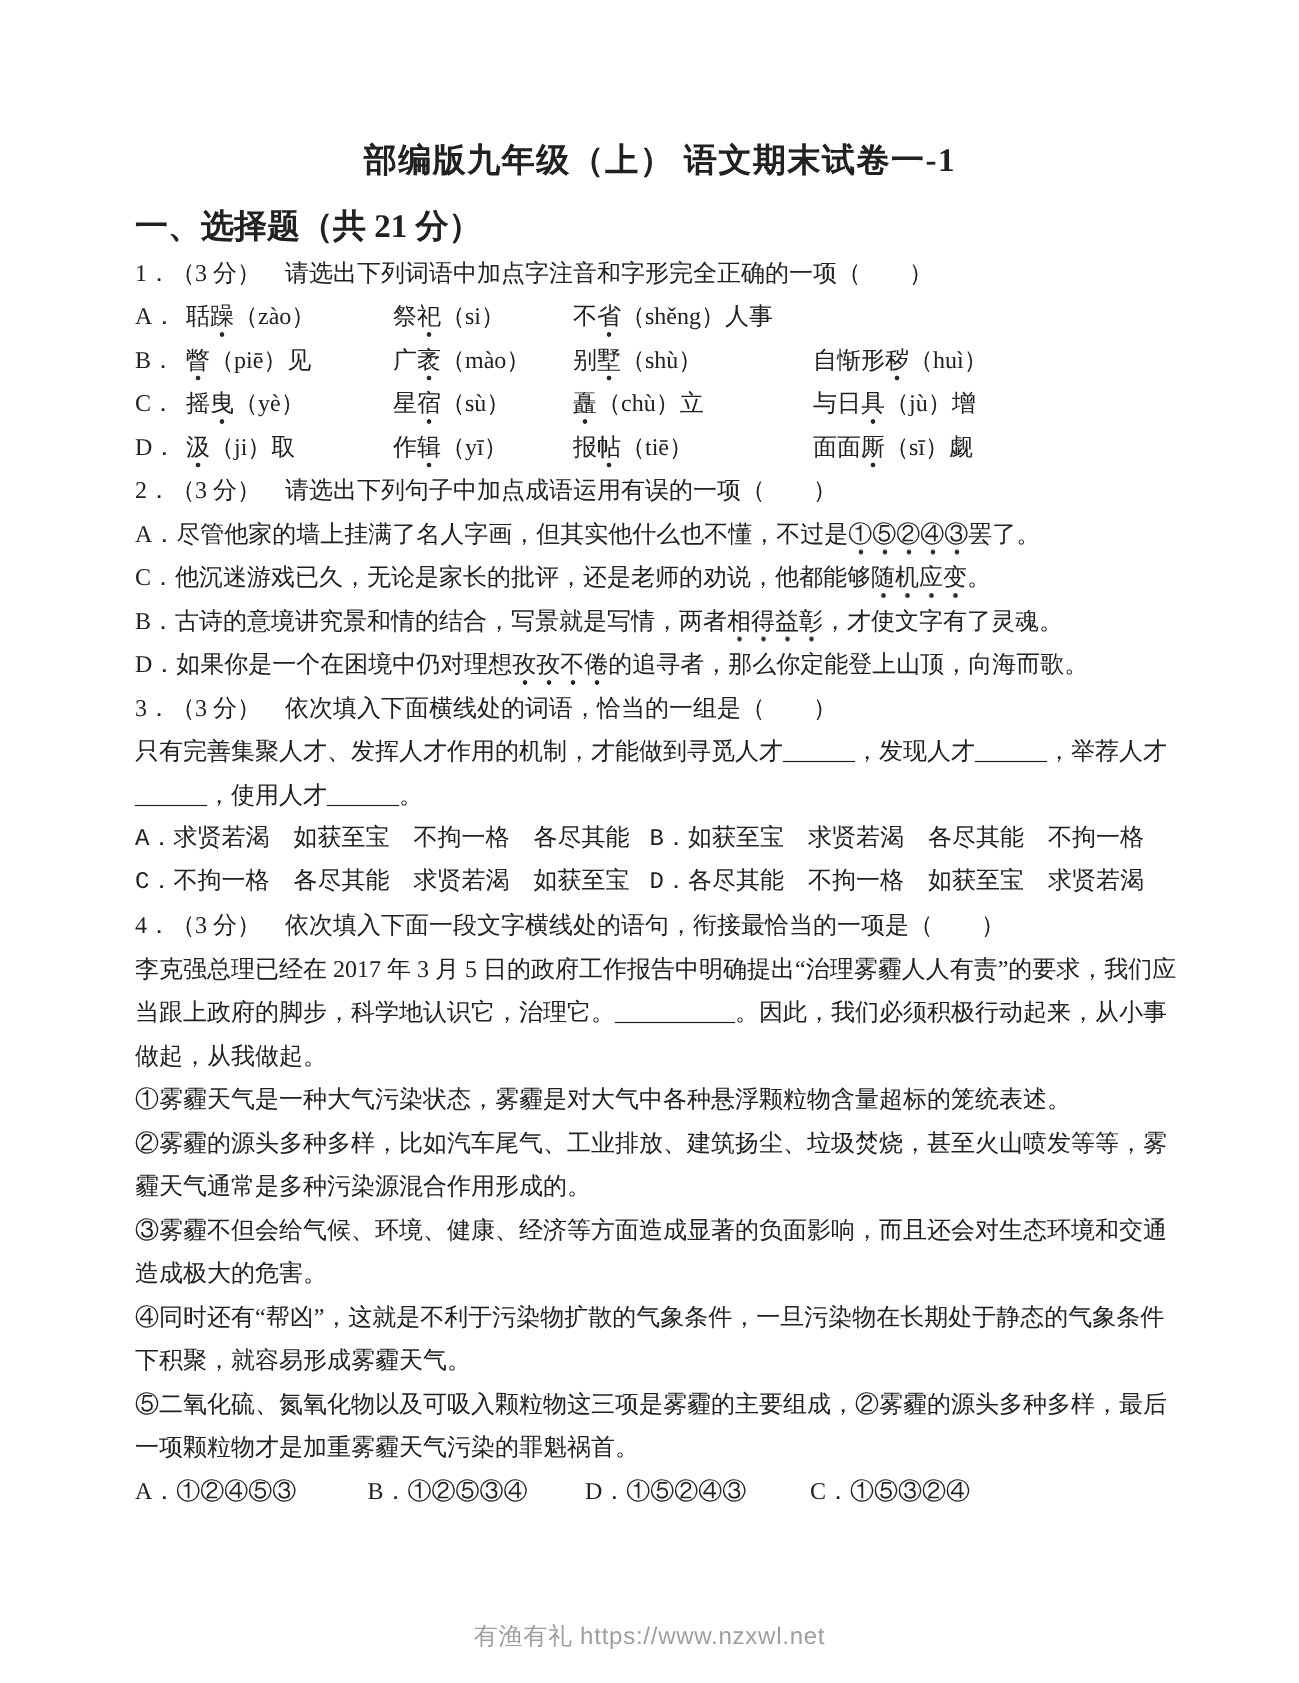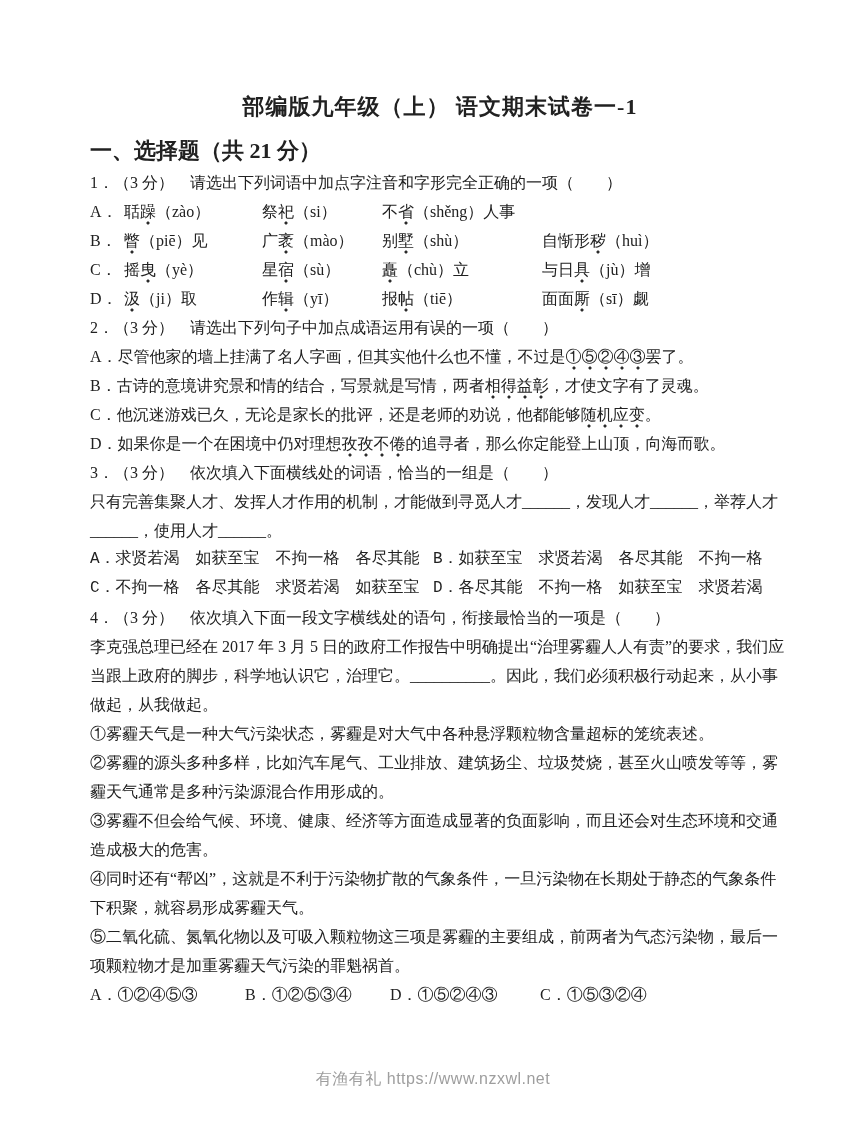--- a/index.html
+++ b/index.html
@@ -62,21 +62,21 @@
   
   .grid4 {
     display: grid;
     grid-template-columns: 155px 145px 150px 1fr;
     line-height: 29px;
   }
 
   .footer {
     position: absolute;
     left: 0; right: 0;
-    bottom: 32px;
+    bottom: 20px;
     text-align: center;
     font-family: "Liberation Sans", "DejaVu Sans", sans-serif;
     font-size: 16px;
     color: #9e9e9e;
     letter-spacing: 0.5px;
   }
 </style>
 </head>
 <body>
 
@@ -110,40 +110,40 @@
     <div class="q1-row">
       <span class="lbl">D．</span>
       <span><span></span><span class="dotted">汲</span><span>（ji）取</span></span>
       <span><span>作</span><span class="dotted">辑</span><span>（yī）</span></span>
       <span><span>报</span><span class="dotted">帖</span><span>（tiē）</span></span>
       <span><span>面面</span><span class="dotted">厮</span><span>（sī）觑</span></span>
     </div>
 
     <p class="stem">2．（3 分）　请选出下列句子中加点成语运用有误的一项（　　）</p>
     <p class="opt"><span>A．</span><span>尽管他家的墙上挂满了名人字画，但其实他什么也不懂，不过是</span><span class="dotted">①⑤②④③</span><span>罢了。</span></p>
+    <p class="opt"><span>C．</span><span>他沉迷游戏已久，无论是家长的批评，还是老师的劝说，他都能够</span><span class="dotted">随机应变</span><span>。</span></p>
     <p class="opt"><span>B．</span><span>古诗的意境讲究景和情的结合，写景就是写情，两者</span><span class="dotted">相得益彰</span><span>，才使文字有了灵魂。</span></p>
-    <p class="opt"><span>C．</span><span>他沉迷游戏已久，无论是家长的批评，还是老师的劝说，他都能够</span><span class="dotted">随机应变</span><span>。</span></p>
     <p class="opt"><span>D．</span><span>如果你是一个在困境中仍对理想</span><span class="dotted">孜孜不倦</span><span>的追寻者，那么你定能登上山顶，向海而歌。</span></p>
 
     <p class="stem">3．（3 分）　依次填入下面横线处的词语，恰当的一组是（　　）</p>
     <p>只有完善集聚人才、发挥人才作用的机制，才能做到寻觅人才______，发现人才______，举荐人才______，使用人才______。</p>
     <div class="grid2">
       <p><span>A．</span><span>求贤若渴　如获至宝　不拘一格　各尽其能</span></p>
       <p><span>B．</span><span>如获至宝　求贤若渴　各尽其能　不拘一格</span></p>
       <p><span>C．</span><span>不拘一格　各尽其能　求贤若渴　如获至宝</span></p>
       <p><span>D．</span><span>各尽其能　不拘一格　如获至宝　求贤若渴</span></p>
     </div>
 
     <p class="stem">4．（3 分）　依次填入下面一段文字横线处的语句，衔接最恰当的一项是（　　）</p>
     <p>李克强总理已经在 2017 年 3 月 5 日的政府工作报告中明确提出“治理雾霾人人有责”的要求，我们应当跟上政府的脚步，科学地认识它，治理它。__________。因此，我们必须积极行动起来，从小事做起，从我做起。</p>
     <p>①雾霾天气是一种大气污染状态，雾霾是对大气中各种悬浮颗粒物含量超标的笼统表述。</p>
     <p>②雾霾的源头多种多样，比如汽车尾气、工业排放、建筑扬尘、垃圾焚烧，甚至火山喷发等等，雾霾天气通常是多种污染源混合作用形成的。</p>
     <p>③雾霾不但会给气候、环境、健康、经济等方面造成显著的负面影响，而且还会对生态环境和交通造成极大的危害。</p>
     <p>④同时还有“帮凶”，这就是不利于污染物扩散的气象条件，一旦污染物在长期处于静态的气象条件下积聚，就容易形成雾霾天气。</p>
-    <p>⑤二氧化硫、氮氧化物以及可吸入颗粒物这三项是雾霾的主要组成，前两者为气态污染物，最后一项颗粒物才是加重雾霾天气污染的罪魁祸首。</p>
+    <p>⑤二氧化硫、氮氧化物以及可吸入颗粒物这三项是雾霾的主要组成，②雾霾的源头多种多样，最后一项颗粒物才是加重雾霾天气污染的罪魁祸首。</p>
     <div class="grid4">
       <span><span>A．</span><span>①②④⑤③</span></span>
       <span><span>B．</span><span>①②⑤③④</span></span>
       <span><span>D．</span><span>①⑤②④③</span></span>
       <span><span>C．</span><span>①⑤③②④</span></span>
     </div>
 
   </div>
 
   <div class="footer">有渔有礼 https://www.nzxwl.net</div>

